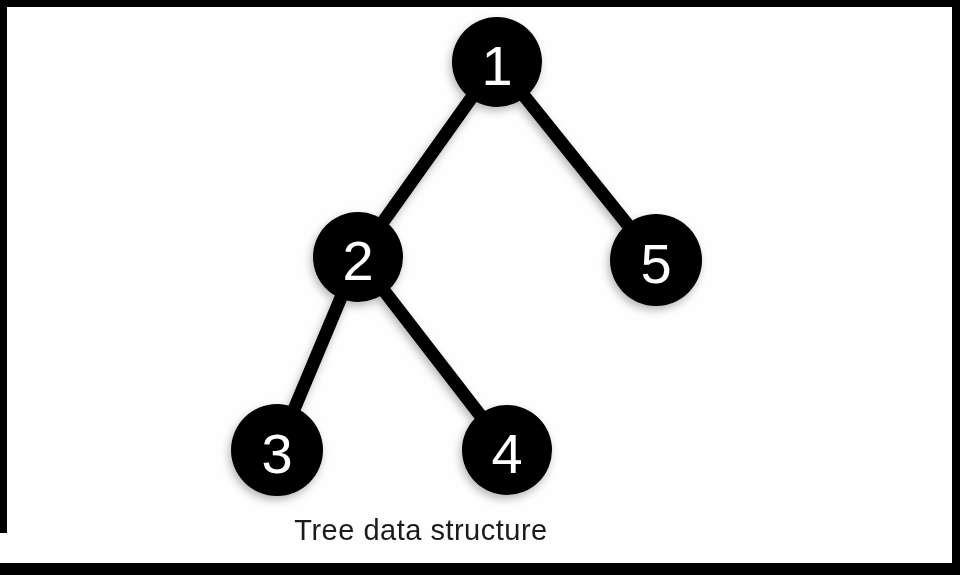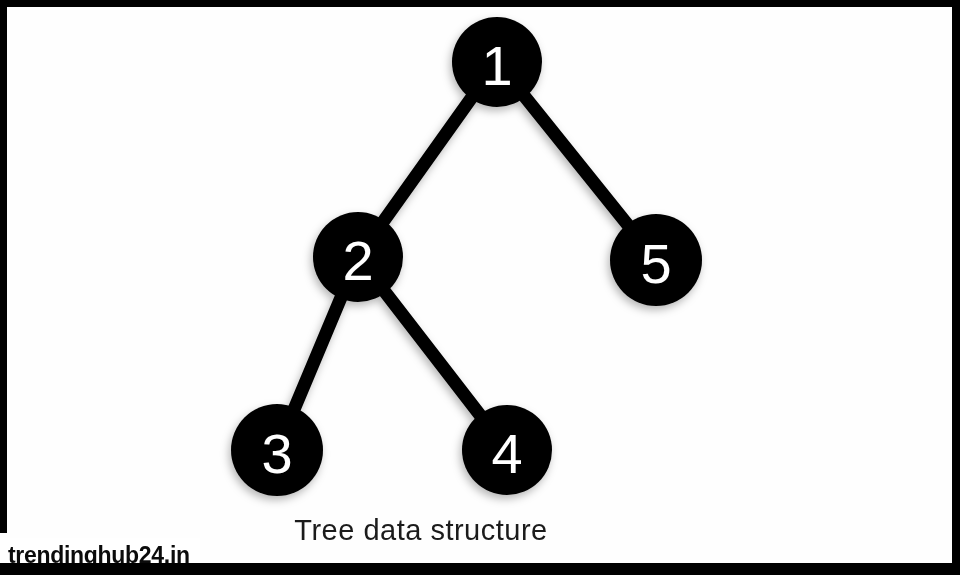--- a/index.html
+++ b/index.html
@@ -90,20 +90,19 @@
           <text x="277" y="450" text-anchor="middle" dominant-baseline="central" dy="3" class="node-label-text" fill="#ffffff">3</text>
         </g>
         <g>
           <circle cx="507" cy="450" r="45" fill="#050505"></circle>
           <text x="507" y="450" text-anchor="middle" dominant-baseline="central" dy="3" class="node-label-text" fill="#ffffff">4</text>
         </g>
       </g>
   </svg>
 
   <div class="caption">Tree data structure</div>
-  <div class="watermark">trendinghub24.in</div>
 
   <div class="frame-bar frame-top"></div>
   <div class="frame-bar frame-left"></div>
   <div class="frame-bar frame-right"></div>
   <div class="frame-bar frame-bottom"></div>
 
 </div>
 
 </body></html>

